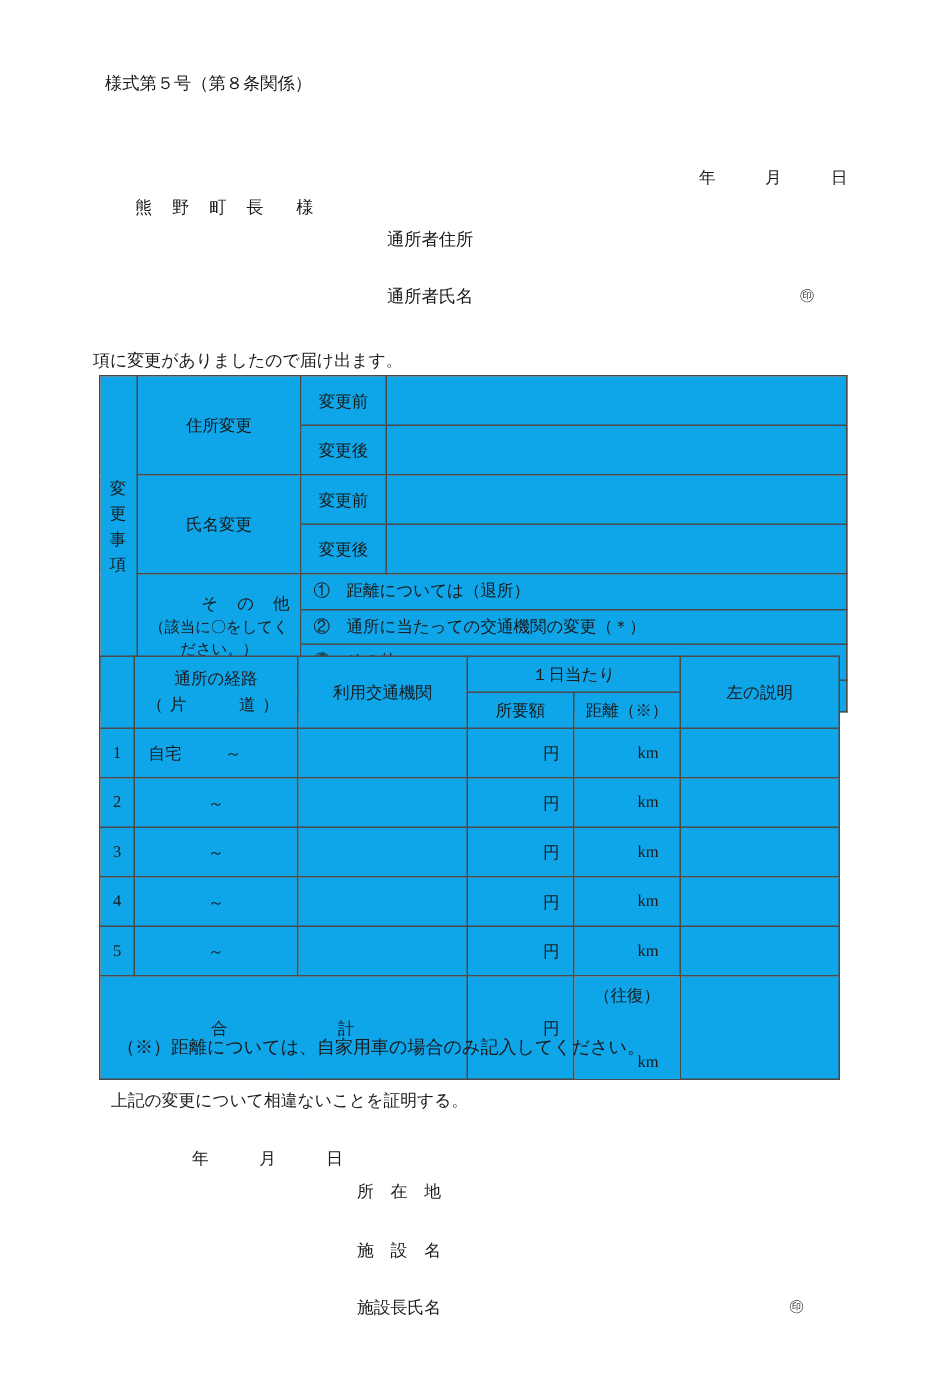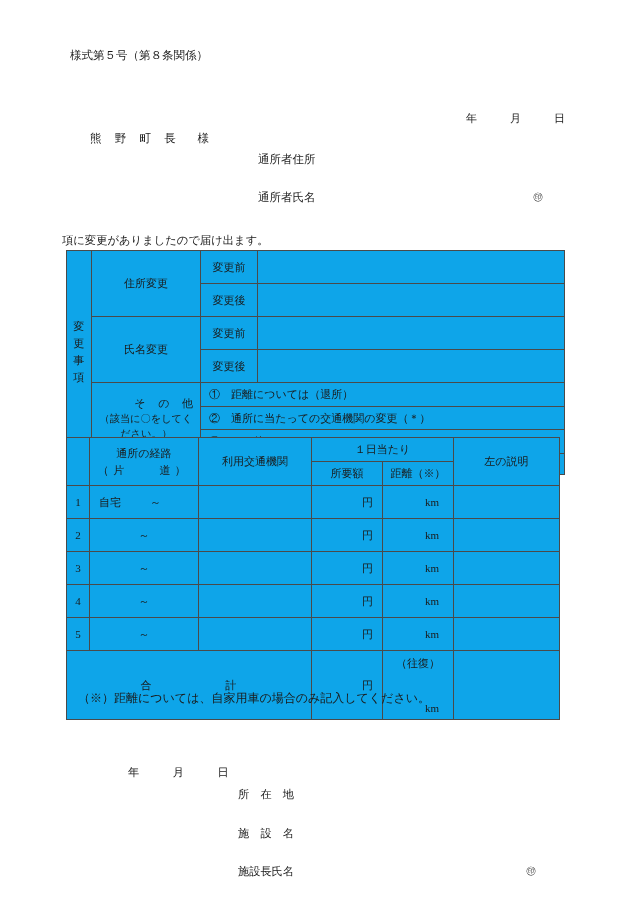--- a/index.html
+++ b/index.html
@@ -266,20 +266,21 @@
         <td class="total-dist">
           <span class="rt">（往復）</span>
           <span class="km">km</span>
         </td>
         <td></td>
       </tr>
     </tbody>
   </table>
 
   <div class="abs" id="foot-note">（※）距離については、自家用車の場合のみ記入してください。</div>
+  <div class="abs" id="foot-cert">上記の変更について相違ないことを証明する。</div>
 
   <div class="abs" id="date-bot">年　　　月　　　日</div>
 
   <div class="abs" id="fac-addr">所　在　地</div>
   <div class="abs" id="fac-name">施　設　名</div>
   <div class="abs" id="fac-head">施設長氏名</div>
   <div class="abs seal" id="fac-seal">㊞</div>
 
 </div>
 

